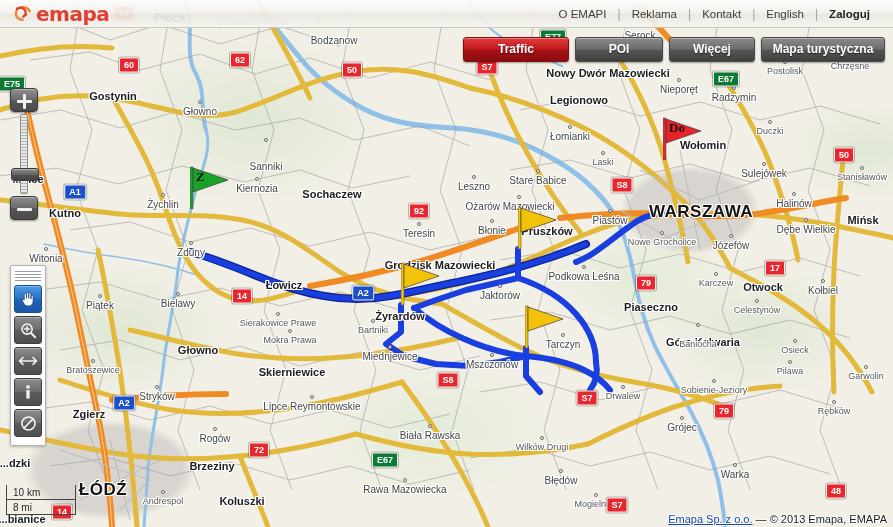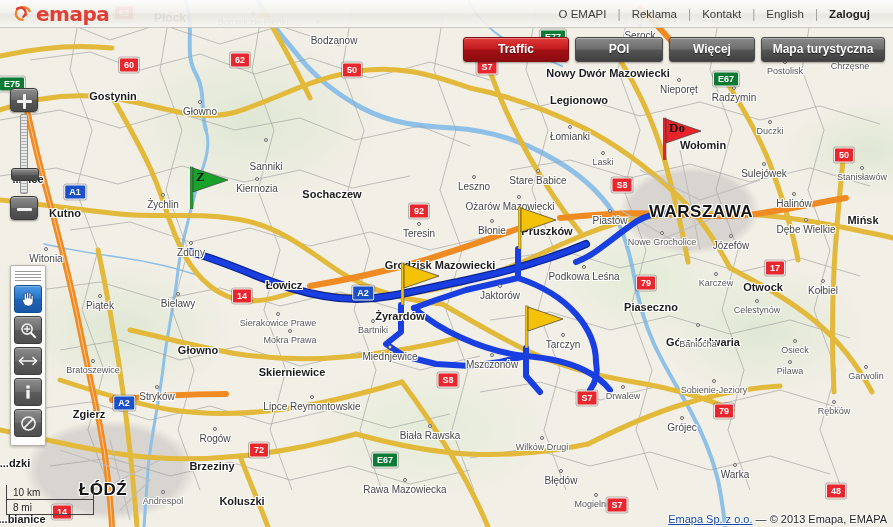--- a/index.html
+++ b/index.html
@@ -133,21 +133,21 @@
     box-shadow: inset 0 1px 0 rgba(255,255,255,.3);
   }
   .tool.active {
     background: linear-gradient(#4f9ae8, #2472c8 50%, #1d64b8 51%, #1a58a6);
     border-color: #14508f;
   }
   .tool svg { display: block; }
 
   
   #scalebar {
-    position: absolute; left: 6px; bottom: 12px; width: 88px;
+    position: absolute; left: 6px; bottom: 12px; width: 70px;
     font-size: 10px; color: #2a2a2a;
   }
   #scalebar .row { height: 15px; line-height: 15px; padding-left: 6px;
                    border-left: 1px solid #444; border-right: 1px solid #444; }
   #scalebar .km { border-bottom: 1px solid #444; }
   #scalebar .mi { border-bottom: 1px solid #444; }
 
   
   #footer {
     position: absolute; right: 6px; bottom: 2px;

